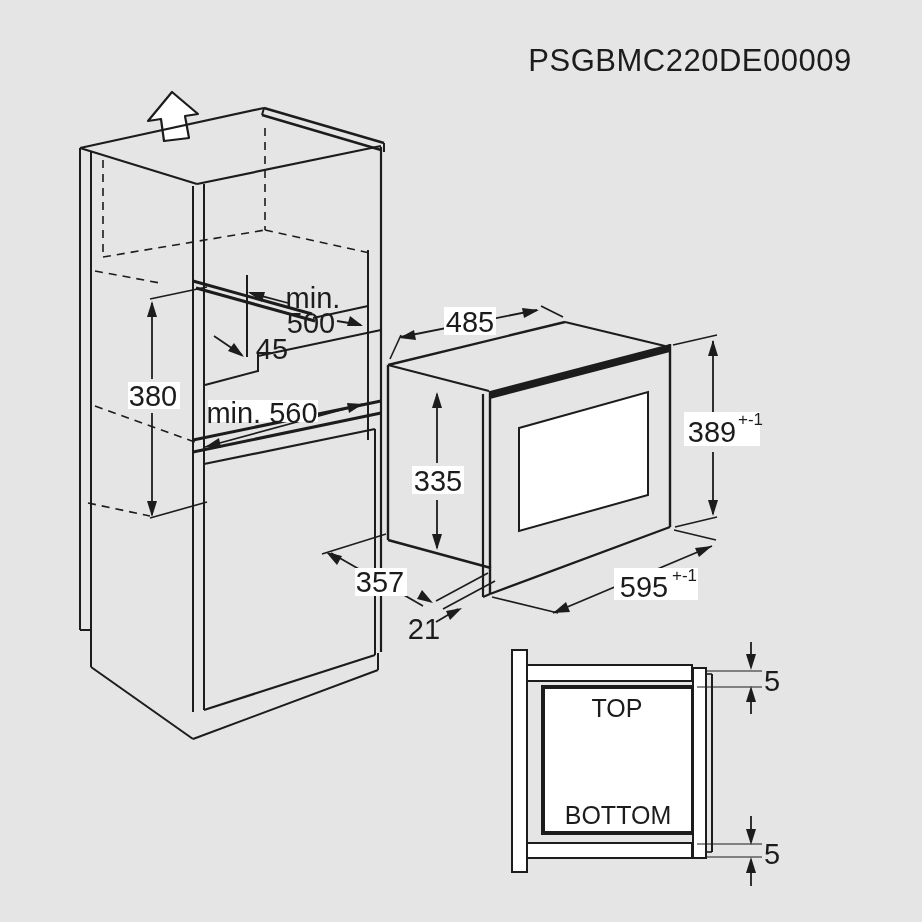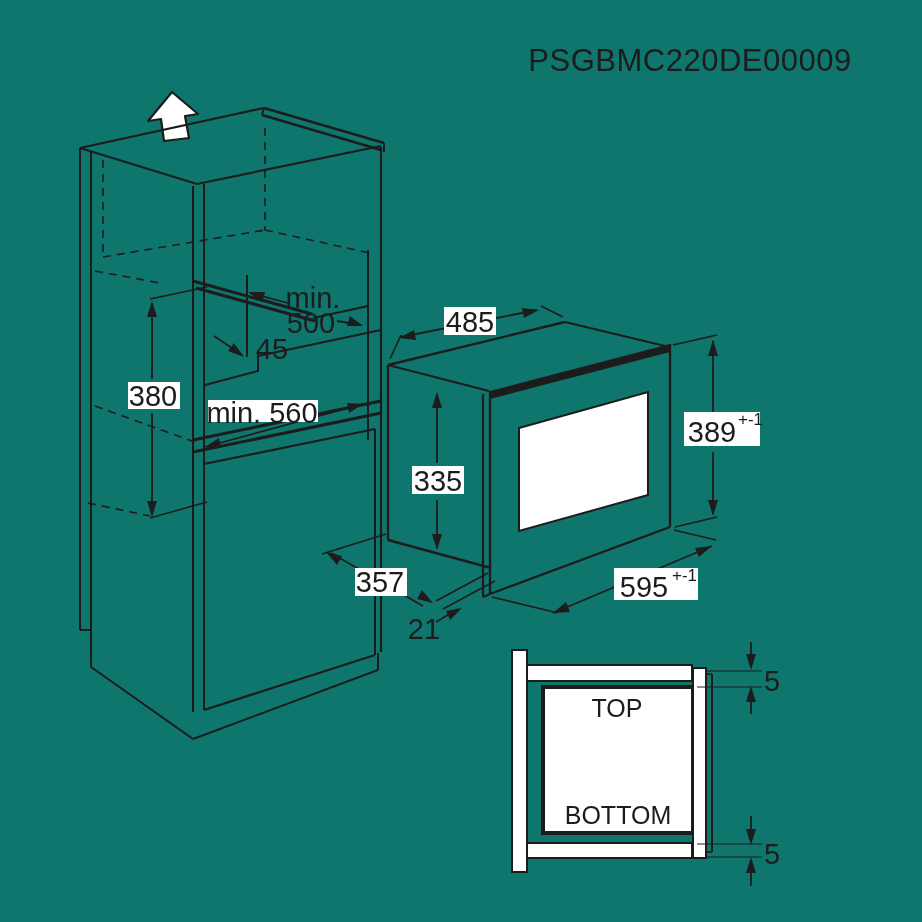--- a/index.html
+++ b/index.html
@@ -6,21 +6,21 @@
     margin: 0;
     padding: 0;
     background: #ffffff;
     width: 922px;
     height: 922px;
     overflow: hidden;
   }
   .diagram-wrap {
     width: 922px;
     height: 922px;
-    background: #0f766e;
+    background: #e5e5e5;
     font-family: "Liberation Sans", sans-serif;
   }
   svg text {
     font-family: "Liberation Sans", sans-serif;
     fill: #1c1c1c;
   }
   .dim-label { font-size: 29px; }
   .dim-sup   { font-size: 17px; }
   .inset-label { font-size: 25px; }
   .title-label { font-size: 31px; letter-spacing: 0.5px; }

